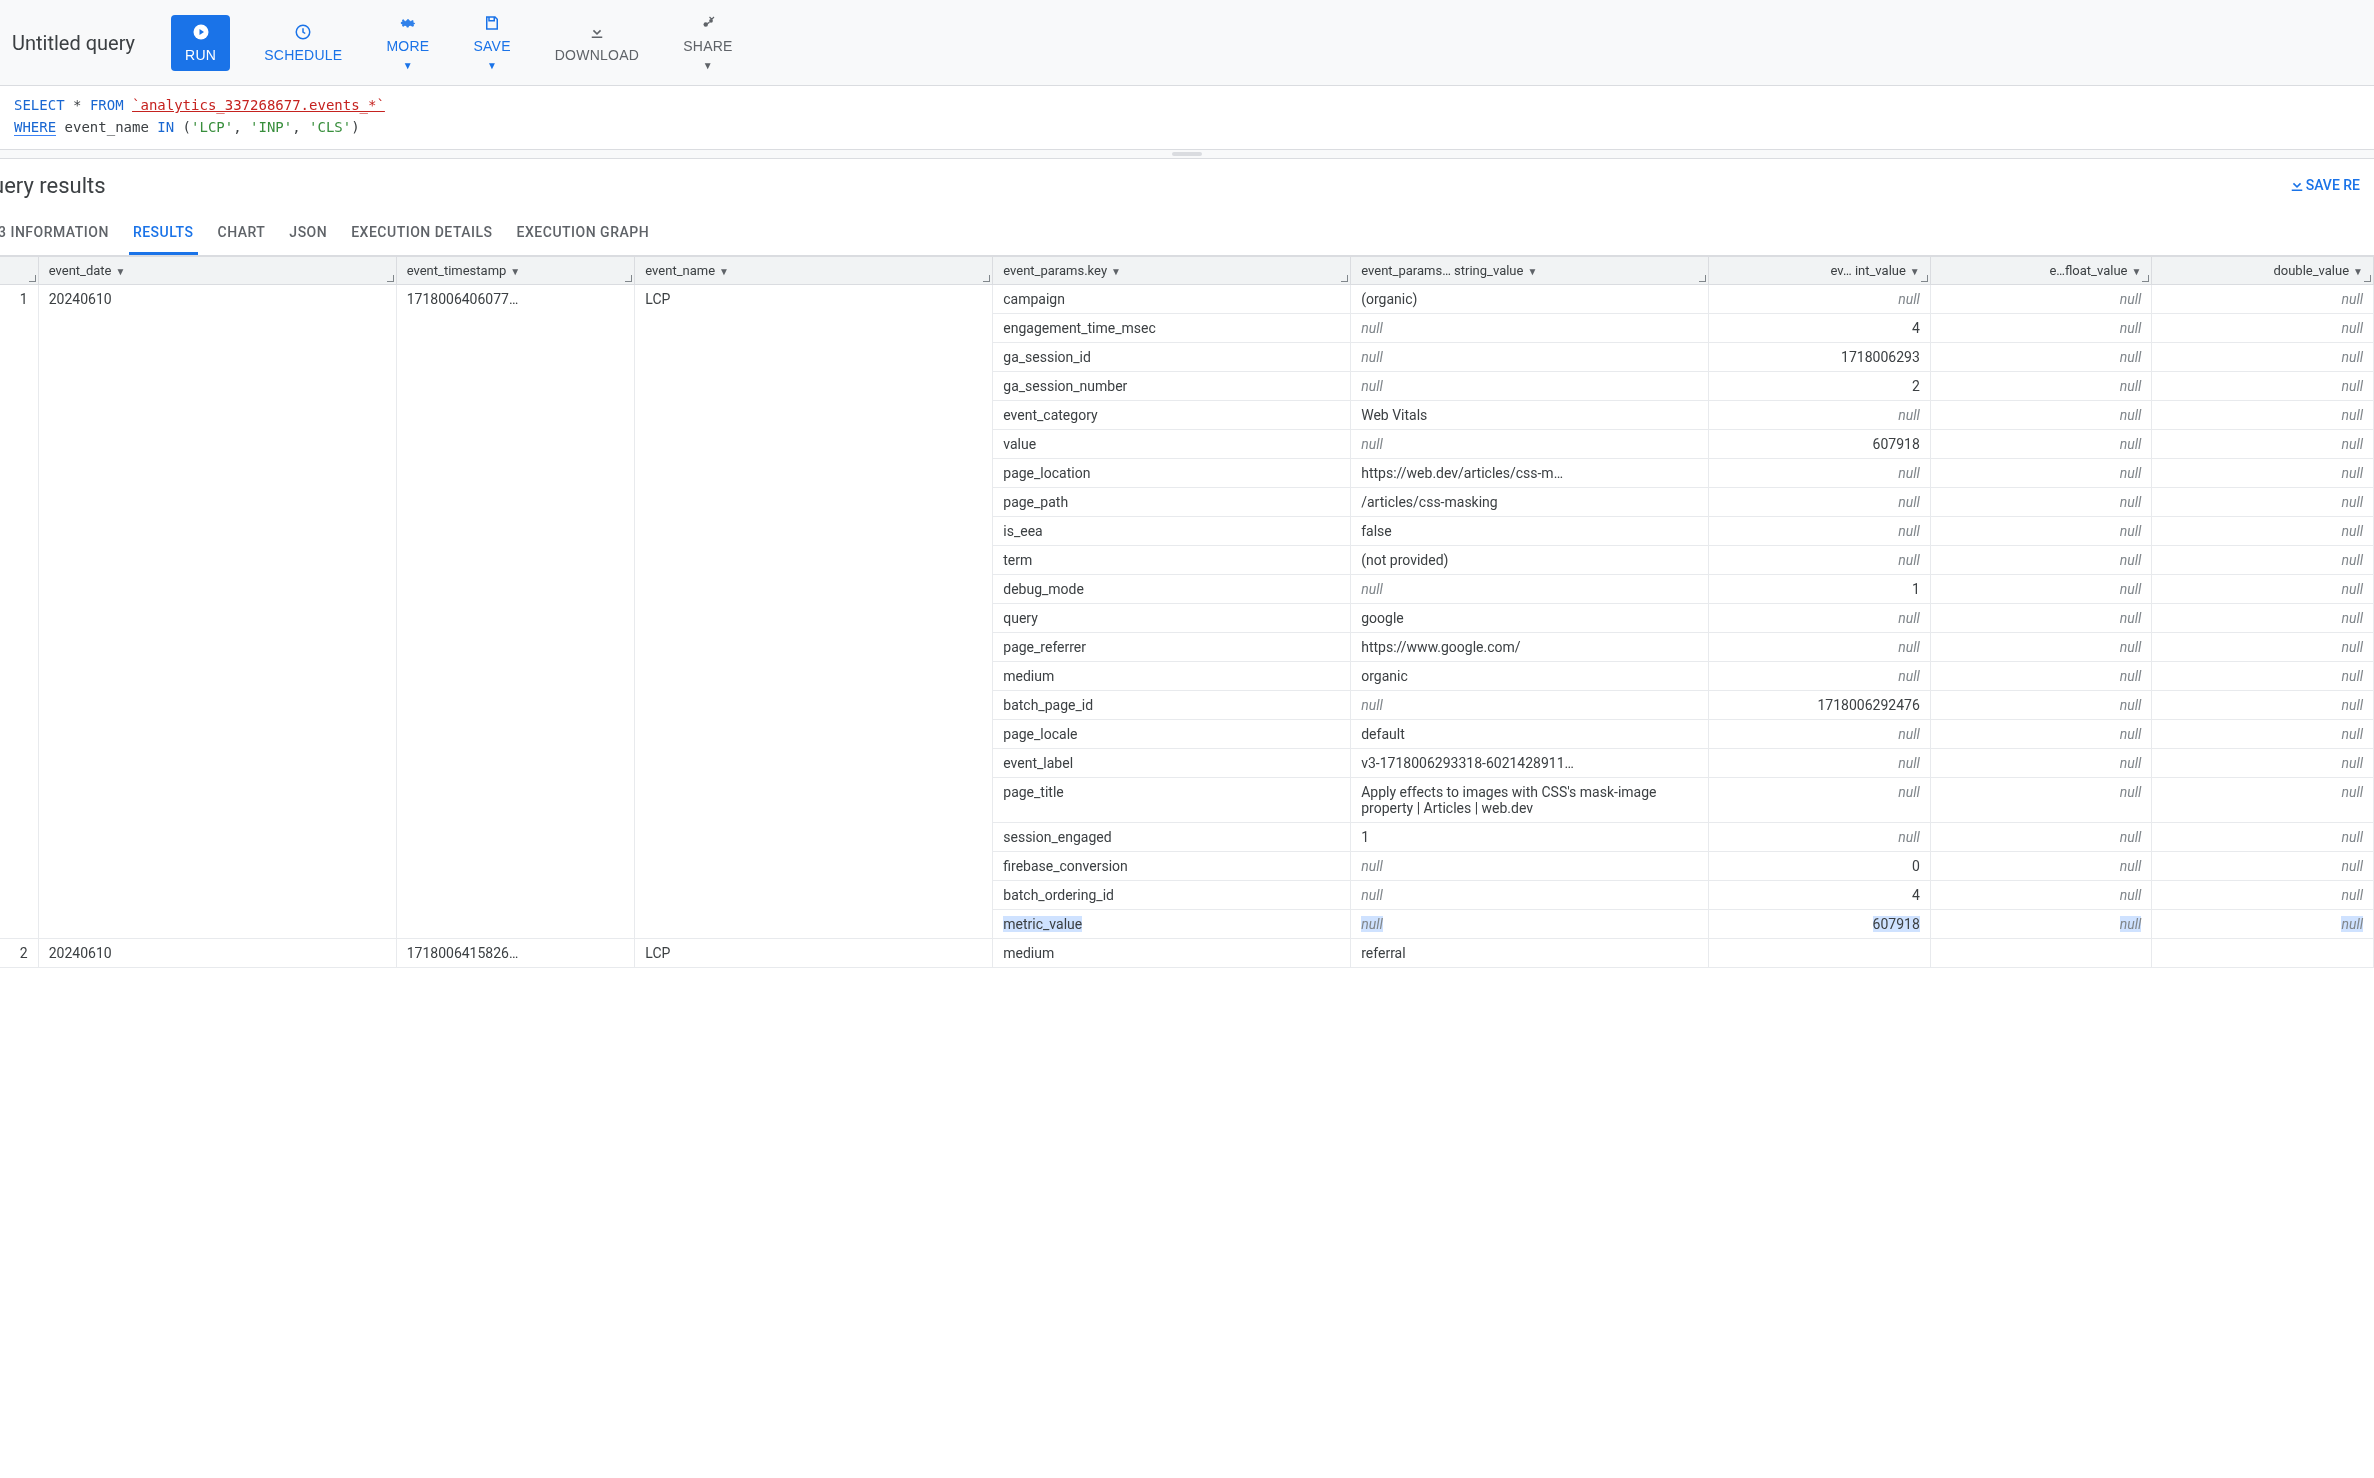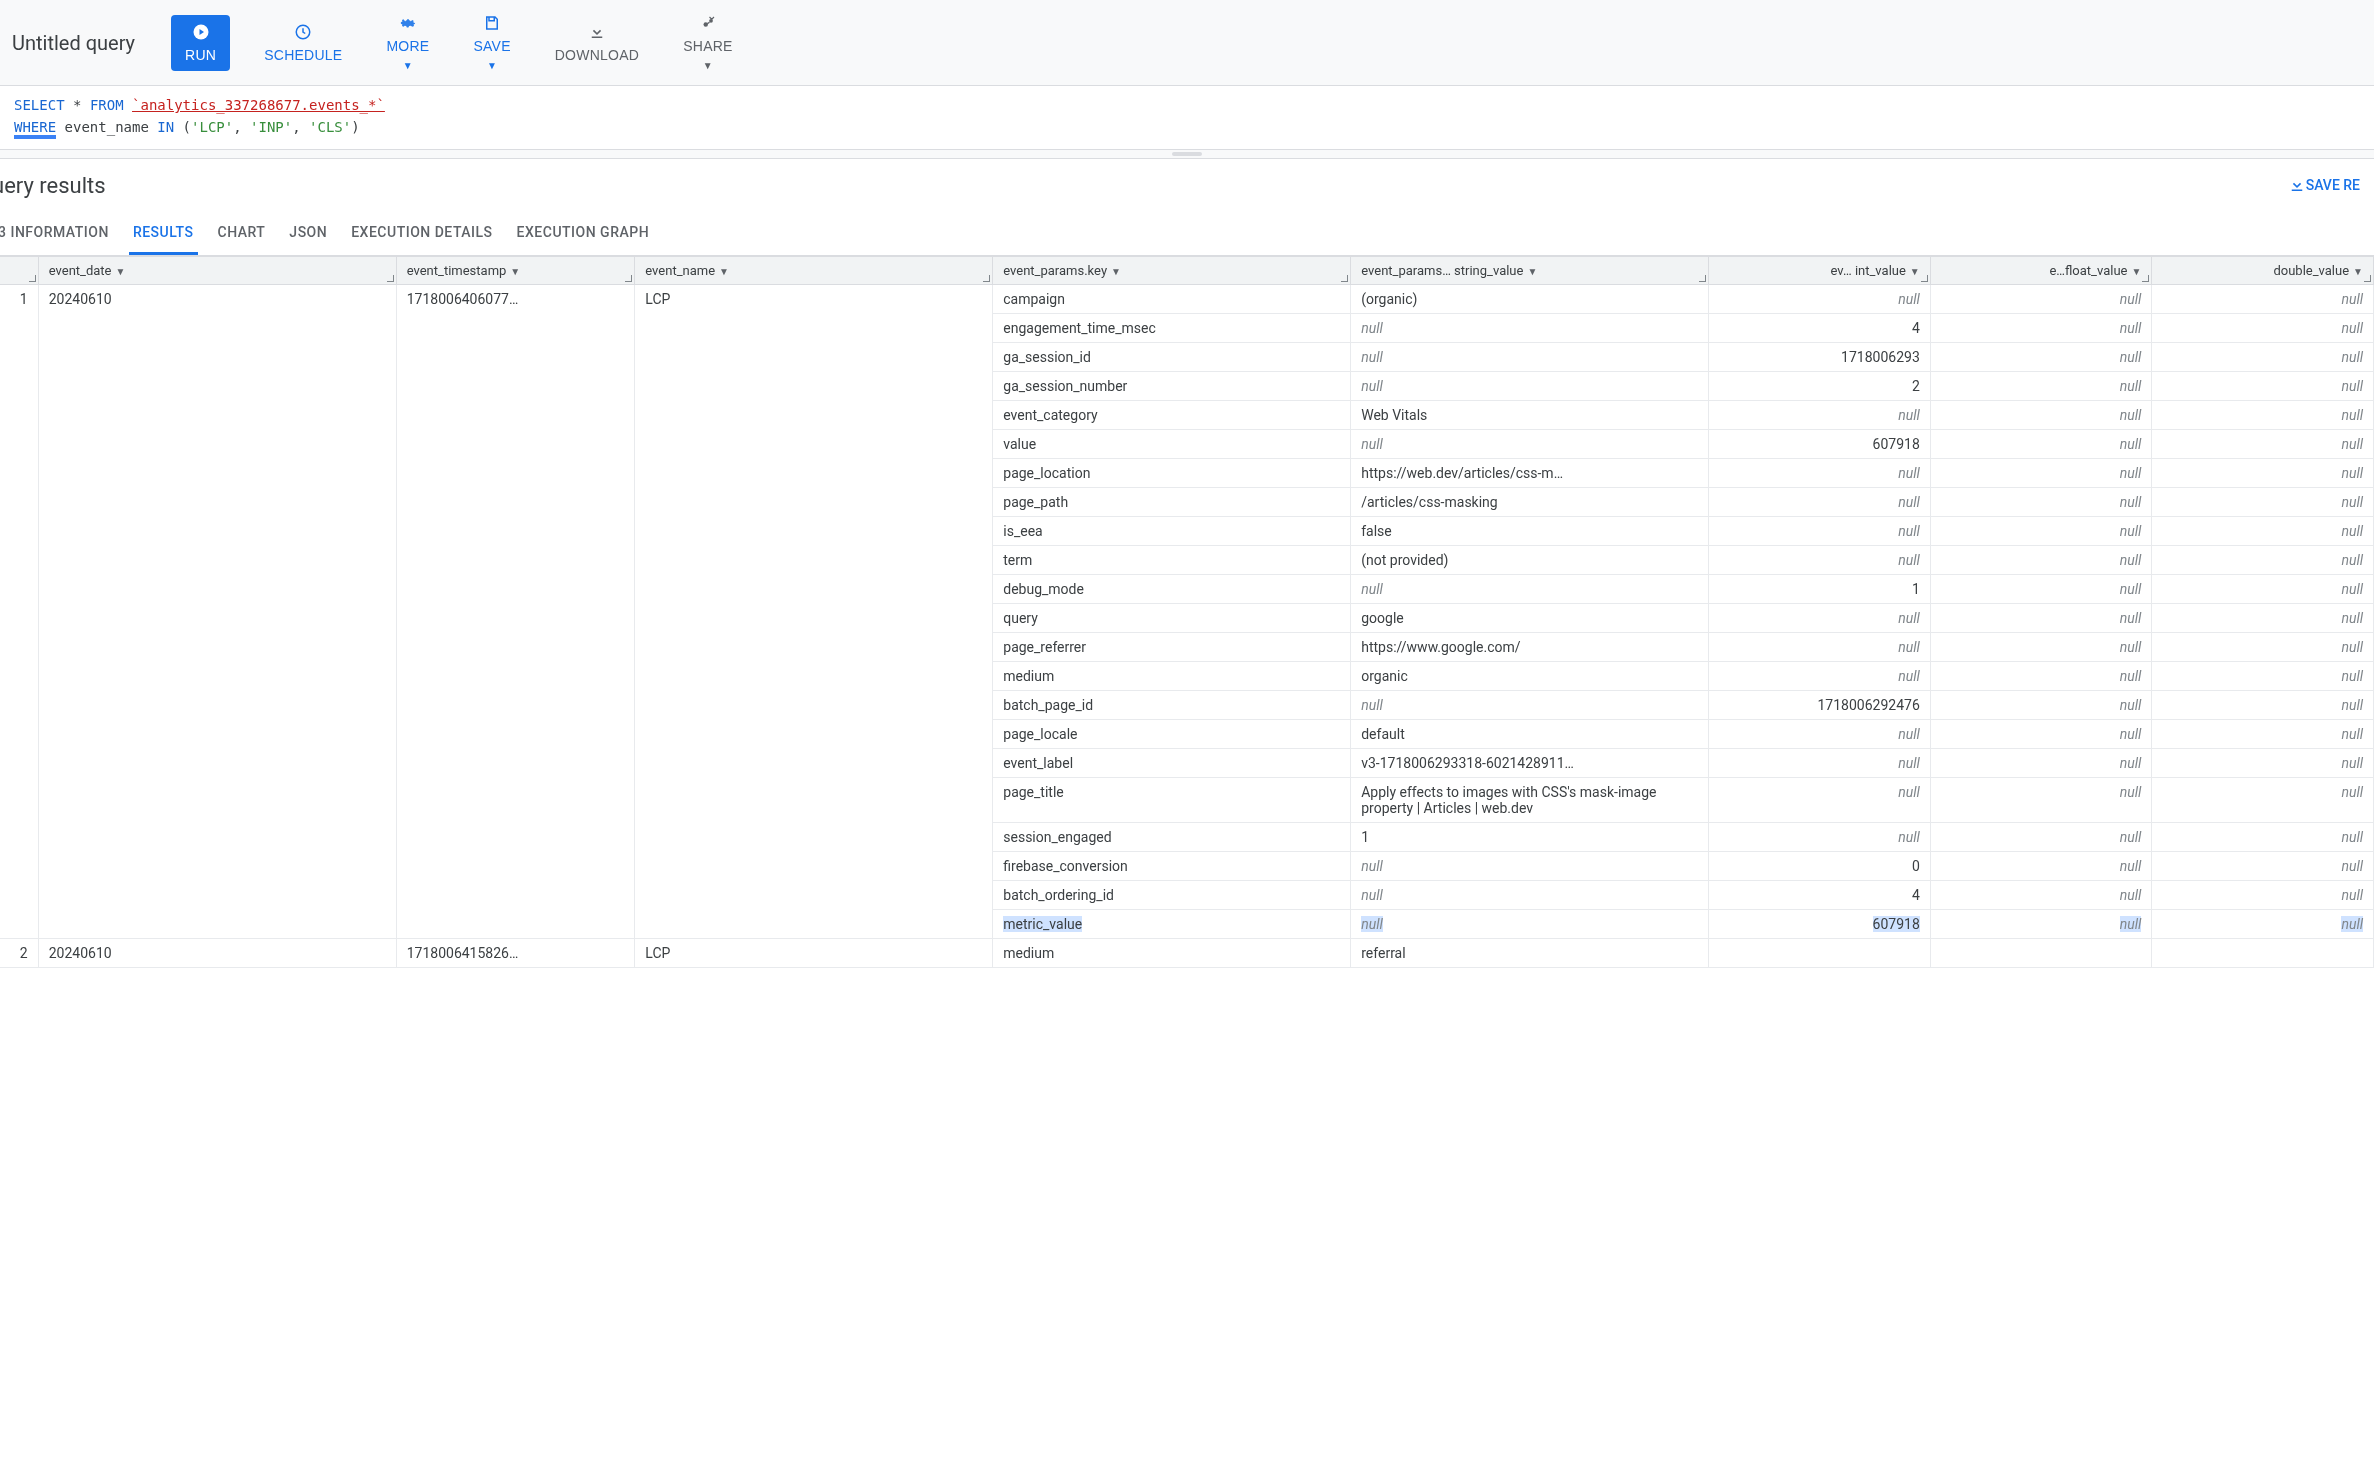--- a/index.html
+++ b/index.html
@@ -86,21 +86,21 @@
     <span>SHARE</span>
     <span class="dropdown-caret">▼</span>
   </button>
 </div>
 
 <div class="code-area">
   <div>
     <span class="kw">SELECT</span><span> * </span><span class="kw">FROM </span><span class="tbl">`analytics_337268677.events_*`</span>
   </div>
   <div>
-    <span class="kw" style="border-bottom:4px solid #3b82f6;">WHERE</span><span> event_name </span><span class="kw">IN </span><span>(</span><span class="str">'LCP'</span><span>, </span><span class="str">'INP'</span><span>, </span><span class="str">'CLS'</span><span>)</span>
+    <span class="kw" style="border-bottom:1px solid #3b82f6;">WHERE</span><span> event_name </span><span class="kw">IN </span><span>(</span><span class="str">'LCP'</span><span>, </span><span class="str">'INP'</span><span>, </span><span class="str">'CLS'</span><span>)</span>
   </div>
 </div>
 
 <div class="divider-handle">
     <span></span>
   </div>
 
 <div class="results-header">
   <span class="results-title">uery results</span>
   <span class="save-results">

